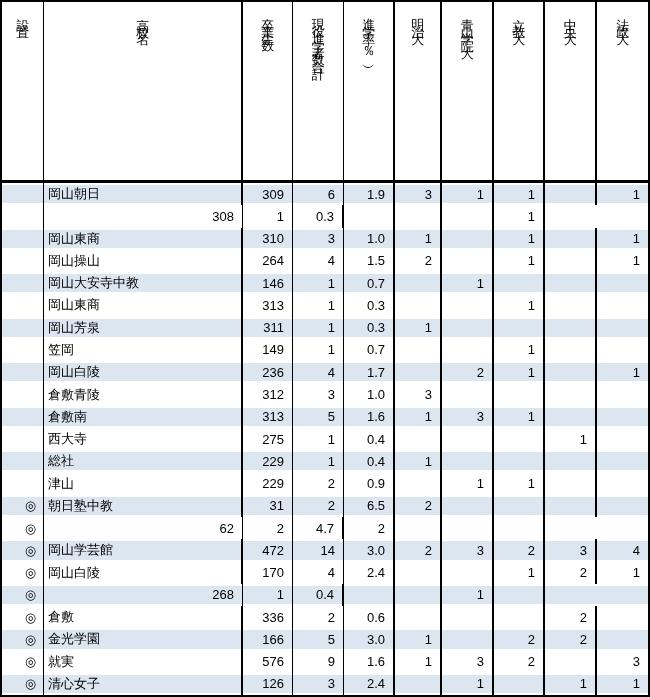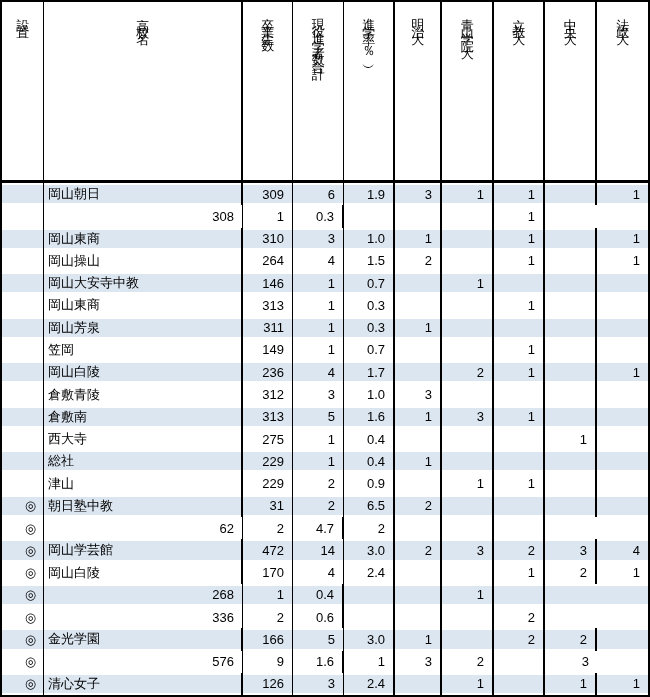--- a/index.html
+++ b/index.html
@@ -320,20 +320,21 @@
         <div class="cell b1 c-num">1</div>
         <div class="cell b2 c-num">0.4</div>
         <div class="cell b2 c-num"></div>
         <div class="cell b2 c-num"></div>
         <div class="cell b2 c-num">1</div>
         <div class="cell b2 c-num"></div>
         <div class="cell b0 c-num"></div>
       </div>
       <div class="row cols">
         <div class="cell b1 c-mark">◎</div>
+        <div class="cell b2 c-name">倉敷</div>
         <div class="cell b1 c-num">336</div>
         <div class="cell b1 c-num">2</div>
         <div class="cell b2 c-num">0.6</div>
         <div class="cell b2 c-num"></div>
         <div class="cell b2 c-num"></div>
         <div class="cell b2 c-num"></div>
         <div class="cell b2 c-num">2</div>
         <div class="cell b0 c-num"></div>
       </div>
       <div class="row cols band">
@@ -343,20 +344,21 @@
         <div class="cell b1 c-num">5</div>
         <div class="cell b2 c-num">3.0</div>
         <div class="cell b2 c-num">1</div>
         <div class="cell b2 c-num"></div>
         <div class="cell b2 c-num">2</div>
         <div class="cell b2 c-num">2</div>
         <div class="cell b0 c-num"></div>
       </div>
       <div class="row cols">
         <div class="cell b1 c-mark">◎</div>
+        <div class="cell b2 c-name">就実</div>
         <div class="cell b1 c-num">576</div>
         <div class="cell b1 c-num">9</div>
         <div class="cell b2 c-num">1.6</div>
         <div class="cell b2 c-num">1</div>
         <div class="cell b2 c-num">3</div>
         <div class="cell b2 c-num">2</div>
         <div class="cell b2 c-num"></div>
         <div class="cell b0 c-num">3</div>
       </div>
       <div class="row cols band">

